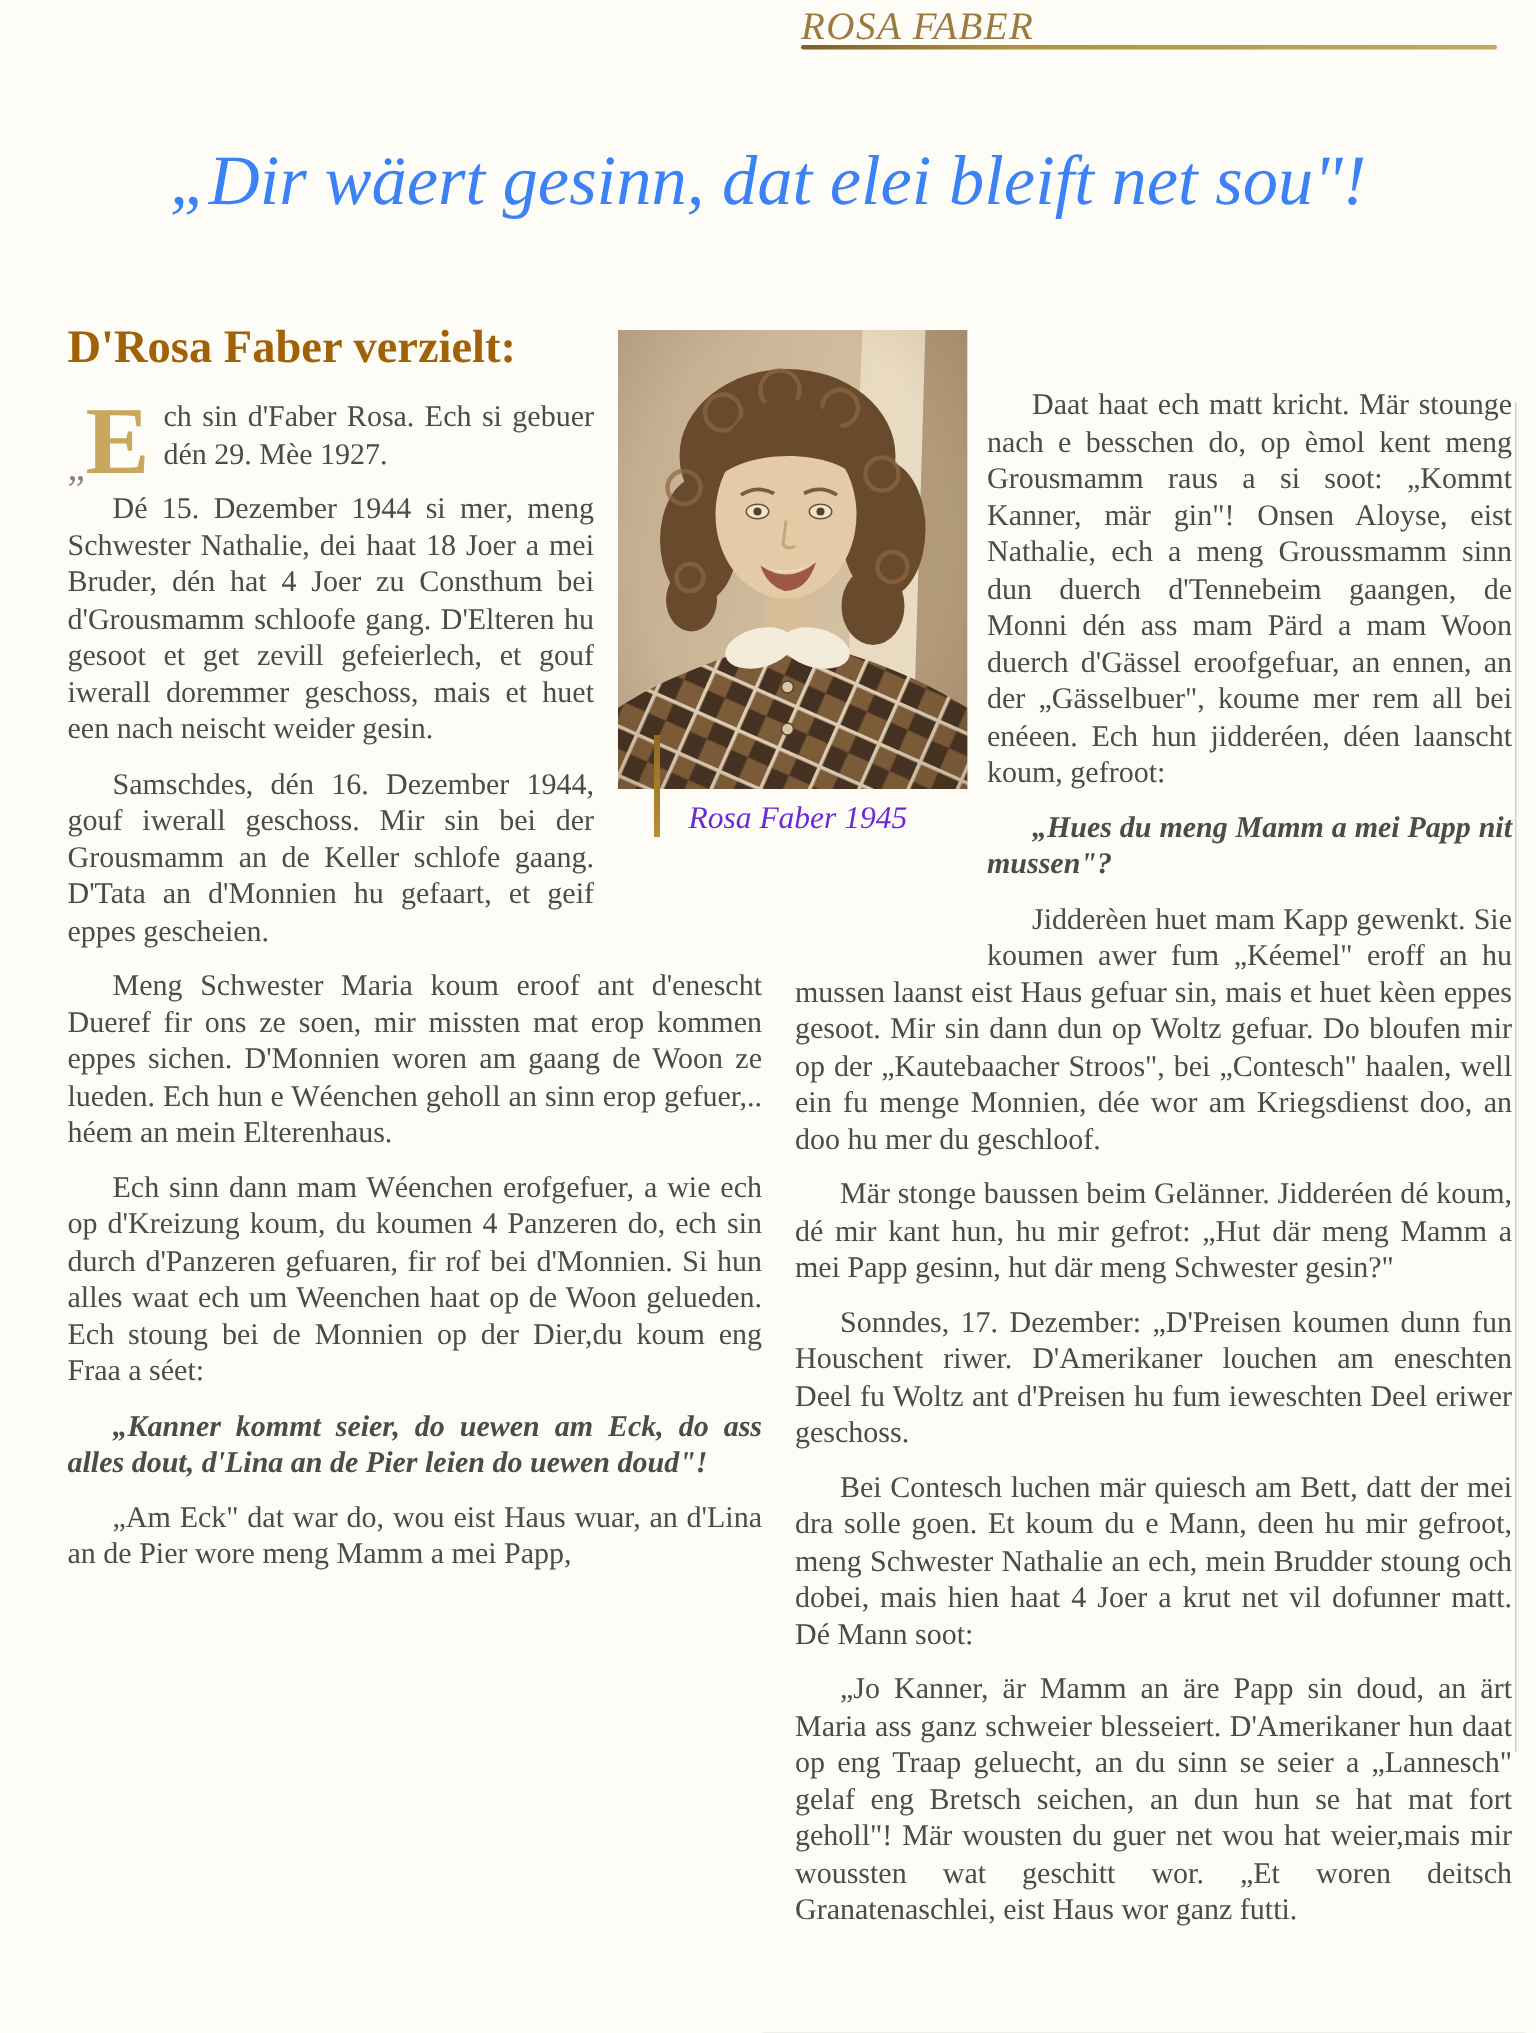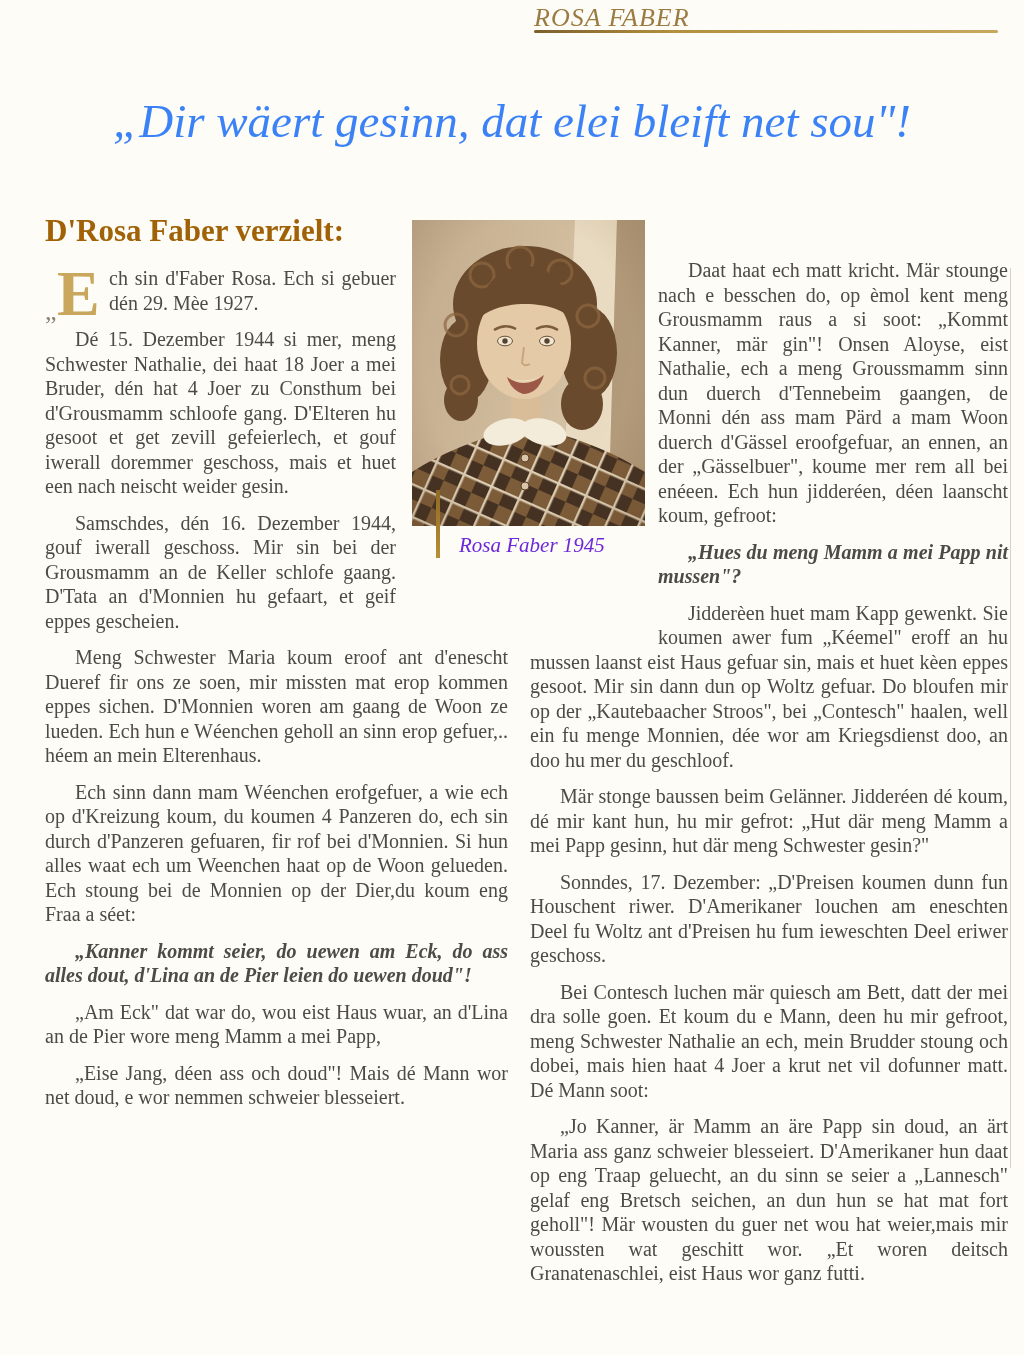--- a/index.html
+++ b/index.html
@@ -94,21 +94,20 @@
     <div class="photo-spacer-left"></div>
     <p class="para first">
       <span class="dc-wrap"><span class="dc-quote">„</span><span class="dropcap">E</span></span><span>ch sin d'Faber Rosa. Ech si gebuer dén 29. Mèe 1927.</span>
     </p>
     <p class="para">Dé 15. Dezember 1944 si mer, meng Schwester Nathalie, dei haat 18 Joer a mei Bruder, dén hat 4 Joer zu Consthum bei d'Grousmamm schloofe gang. D'Elteren hu gesoot et get zevill gefeierlech, et gouf iwerall doremmer geschoss, mais et huet een nach neischt weider gesin.</p>
     <p class="para">Samschdes, dén 16. Dezember 1944, gouf iwerall geschoss. Mir sin bei der Grousmamm an de Keller schlofe gaang. D'Tata an d'Monnien hu gefaart, et geif eppes gescheien.</p>
     <p class="para">Meng Schwester Maria koum eroof ant d'enescht Dueref fir ons ze soen, mir missten mat erop kommen eppes sichen. D'Monnien woren am gaang de Woon ze lueden. Ech hun e Wéenchen geholl an sinn erop gefuer,.. héem an mein Elterenhaus.</p>
     <p class="para">Ech sinn dann mam Wéenchen erofgefuer, a wie ech op d'Kreizung koum, du koumen 4 Panzeren do, ech sin durch d'Panzeren gefuaren, fir rof bei d'Monnien. Si hun alles waat ech um Weenchen haat op de Woon gelueden. Ech stoung bei de Monnien op der Dier,du koum eng Fraa a séet:</p>
     <p class="para quote">„Kanner kommt seier, do uewen am Eck, do ass alles dout, d'Lina an de Pier leien do uewen doud"!</p>
     <p class="para">„Am Eck" dat war do, wou eist Haus wuar, an d'Lina an de Pier wore meng Mamm a mei Papp,</p>
-    <p class="para">„Eise Jang, déen ass och doud"! Mais dé Mann wor net doud, e wor nemmen schweier blesseiert.</p>
   </div>
 
   <figure class="photo">
     <svg width="233" height="306" viewBox="0 0 233 306" xmlns="http://www.w3.org/2000/svg">
       <defs>
         <linearGradient id="bgGrad" x1="0" y1="0" x2="1" y2="0.3">
           <stop offset="0" stop-color="#c3ab8d"></stop>
           <stop offset="1" stop-color="#d9c6a8"></stop>
         </linearGradient>
         <radialGradient id="vig" cx="0.5" cy="0.45" r="0.75">

